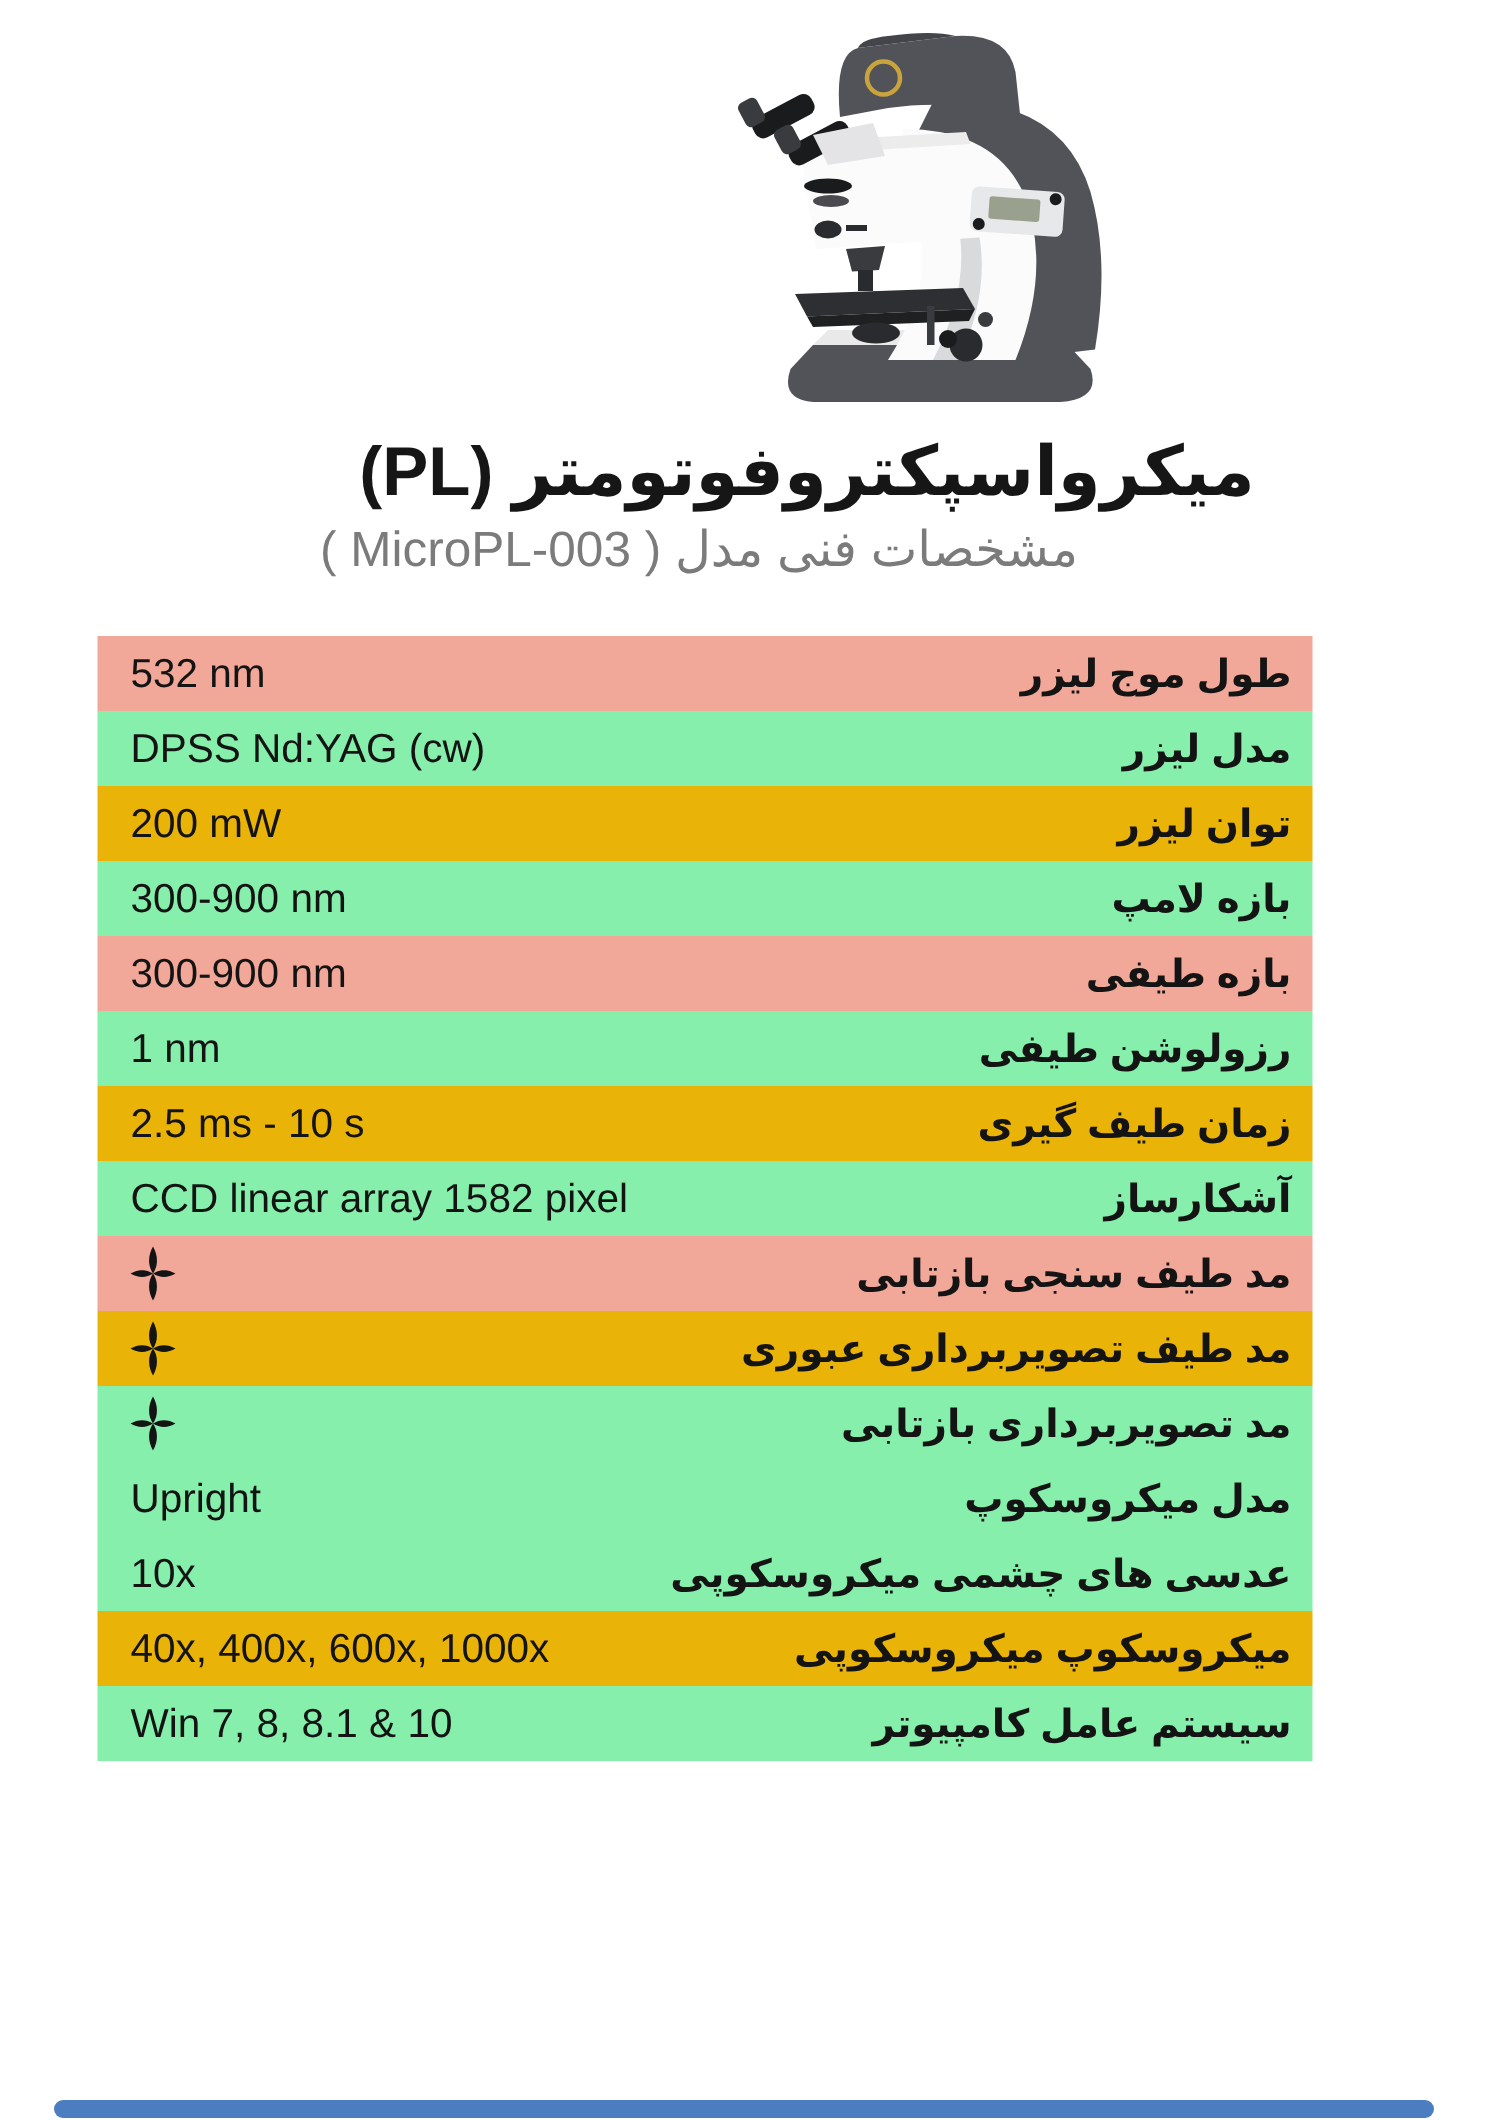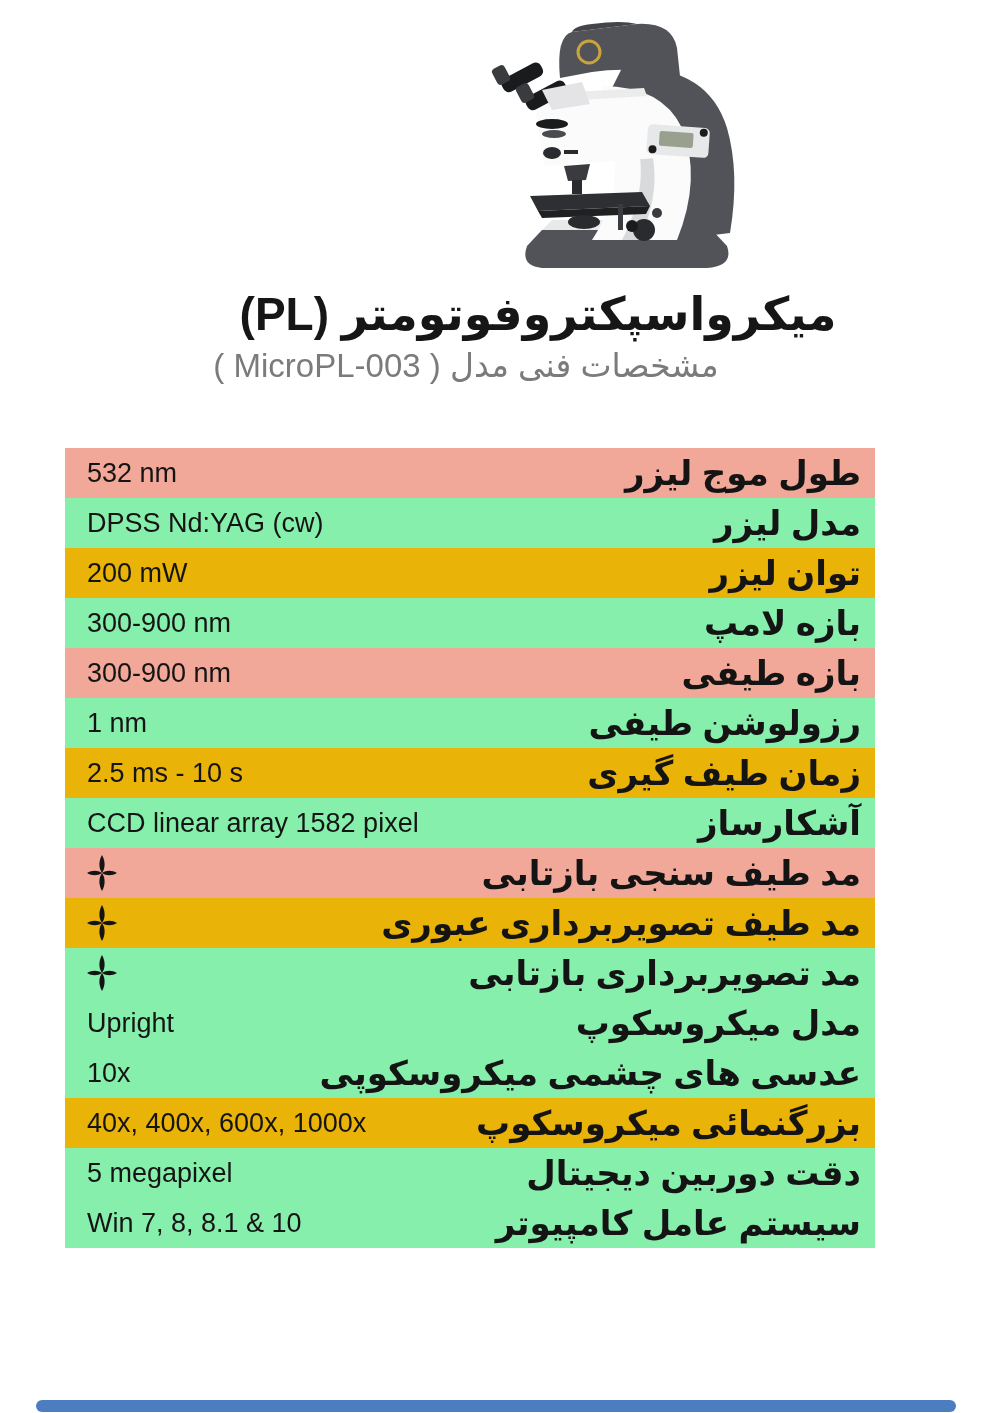--- a/index.html
+++ b/index.html
@@ -14,34 +14,34 @@
   .title-block{position:absolute;left:0;top:287px;width:992px;text-align:center;}
   .main-title{
     direction:rtl;font-size:46px;font-weight:bold;color:#161616;
     letter-spacing:0px;transform:translateX(42px);line-height:1.2;
   }
   .sub-title{
     direction:rtl;font-size:33px;font-weight:normal;color:#7b7b7b;
     transform:translateX(-30px);line-height:1.35;margin-top:2px;
   }
   
-  .spec-table{position:absolute;left:65px;top:424px;width:810px;margin-top:24px;}
+  .spec-table{position:absolute;left:65px;top:424px;width:810px;}
   .spec-row{
     height:50px;display:flex;align-items:center;justify-content:space-between;
     box-sizing:border-box;
   }
   .spec-row.bg-salmon{background:#f2a899;}
   .spec-row.bg-gray{background:#eab308;}
   .spec-row.bg-white{background:#86efac;text-align:center;}
   .spec-value{
     font-size:27px;color:#141414;padding-left:22px;white-space:nowrap;
     direction:ltr;
   }
   .spec-label{
-    direction:rtl;font-size:34px;font-weight:bold;color:#141414;
+    direction:rtl;font-size:26px;font-weight:bold;color:#141414;
     padding-right:14px;white-space:nowrap;
   }
   .check-icon{width:34px;height:38px;display:block;margin-left:20px;}
   
   .footer-bar{
     position:absolute;left:36px;bottom:1px;width:920px;height:12px;
     border-radius:6px;background:#4c7dc1;
   }
 </style>
 </head>
@@ -174,25 +174,21 @@
     <div class="spec-row bg-white">
       <span class="spec-value">Upright</span>
       <span class="spec-label">مدل میکروسکوپ</span>
     </div>
     <div class="spec-row bg-white">
       <span class="spec-value">10x</span>
       <span class="spec-label">عدسی های چشمی میکروسکوپی</span>
     </div>
     <div class="spec-row bg-gray">
       <span class="spec-value">40x, 400x, 600x, 1000x</span>
-      <span class="spec-label">بزرگنمائی میکروسکوپ</span>
-    </div>
-    <div class="spec-row bg-white">
-      <span class="spec-value">5 megapixel</span>
-      <span class="spec-label">دقت دوربین دیجیتال</span>
+      <span class="spec-label">میکروسکوپ میکروسکوپی</span>
     </div>
     <div class="spec-row bg-white">
       <span class="spec-value">Win 7, 8, 8.1 &amp; 10</span>
       <span class="spec-label">سیستم عامل کامپیوتر</span>
     </div>
   </div>
 
 <div class="footer-bar"></div>
 
 </body></html>

